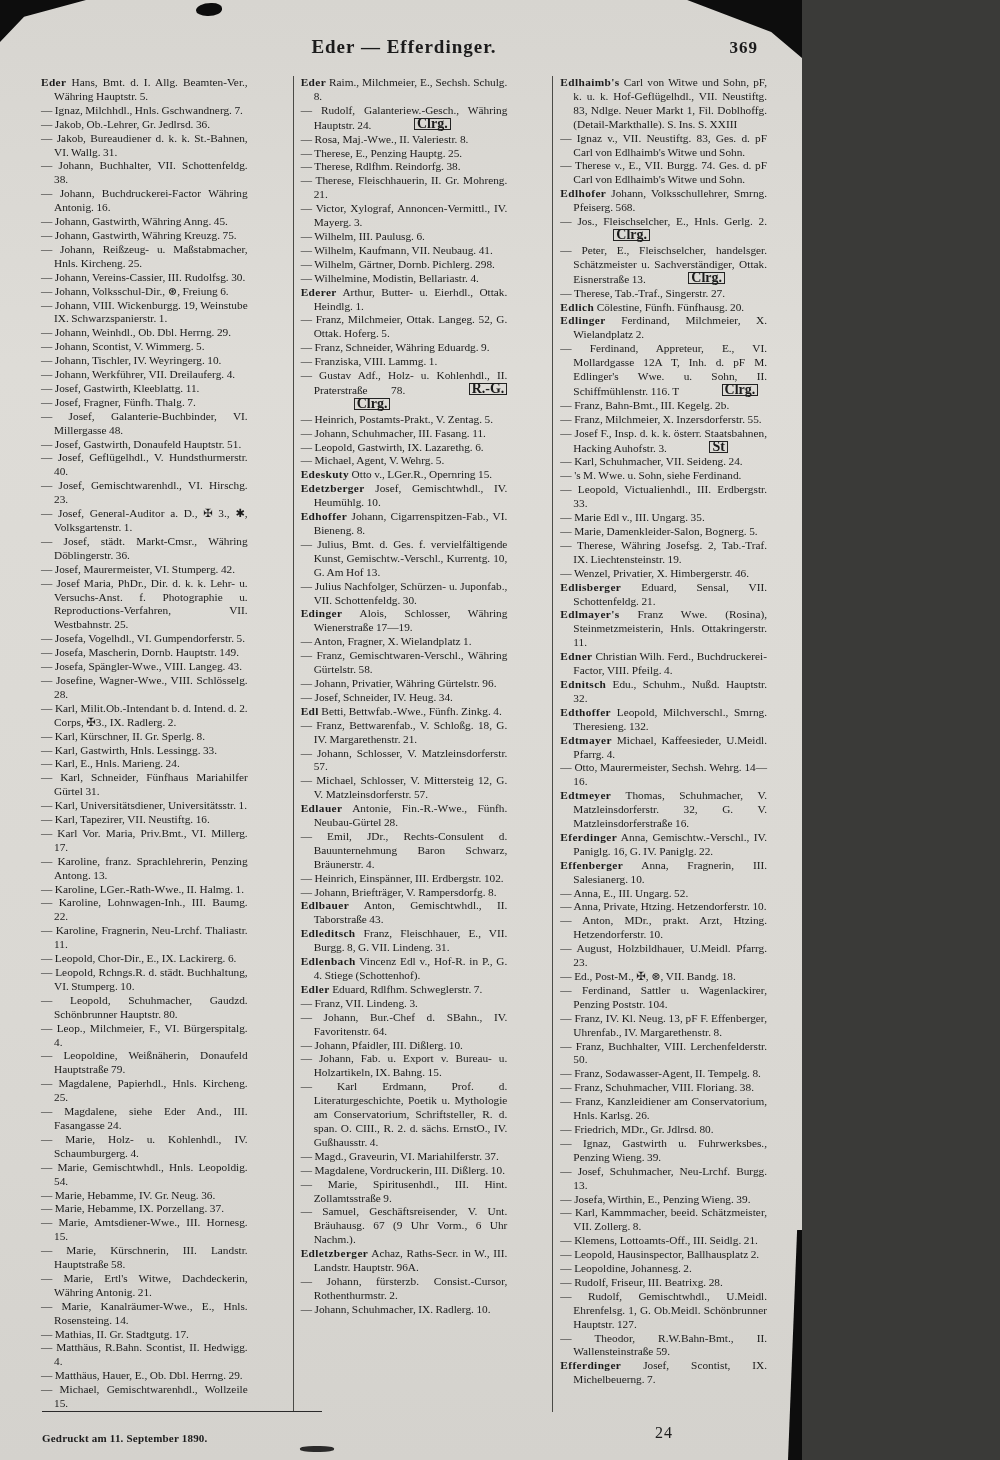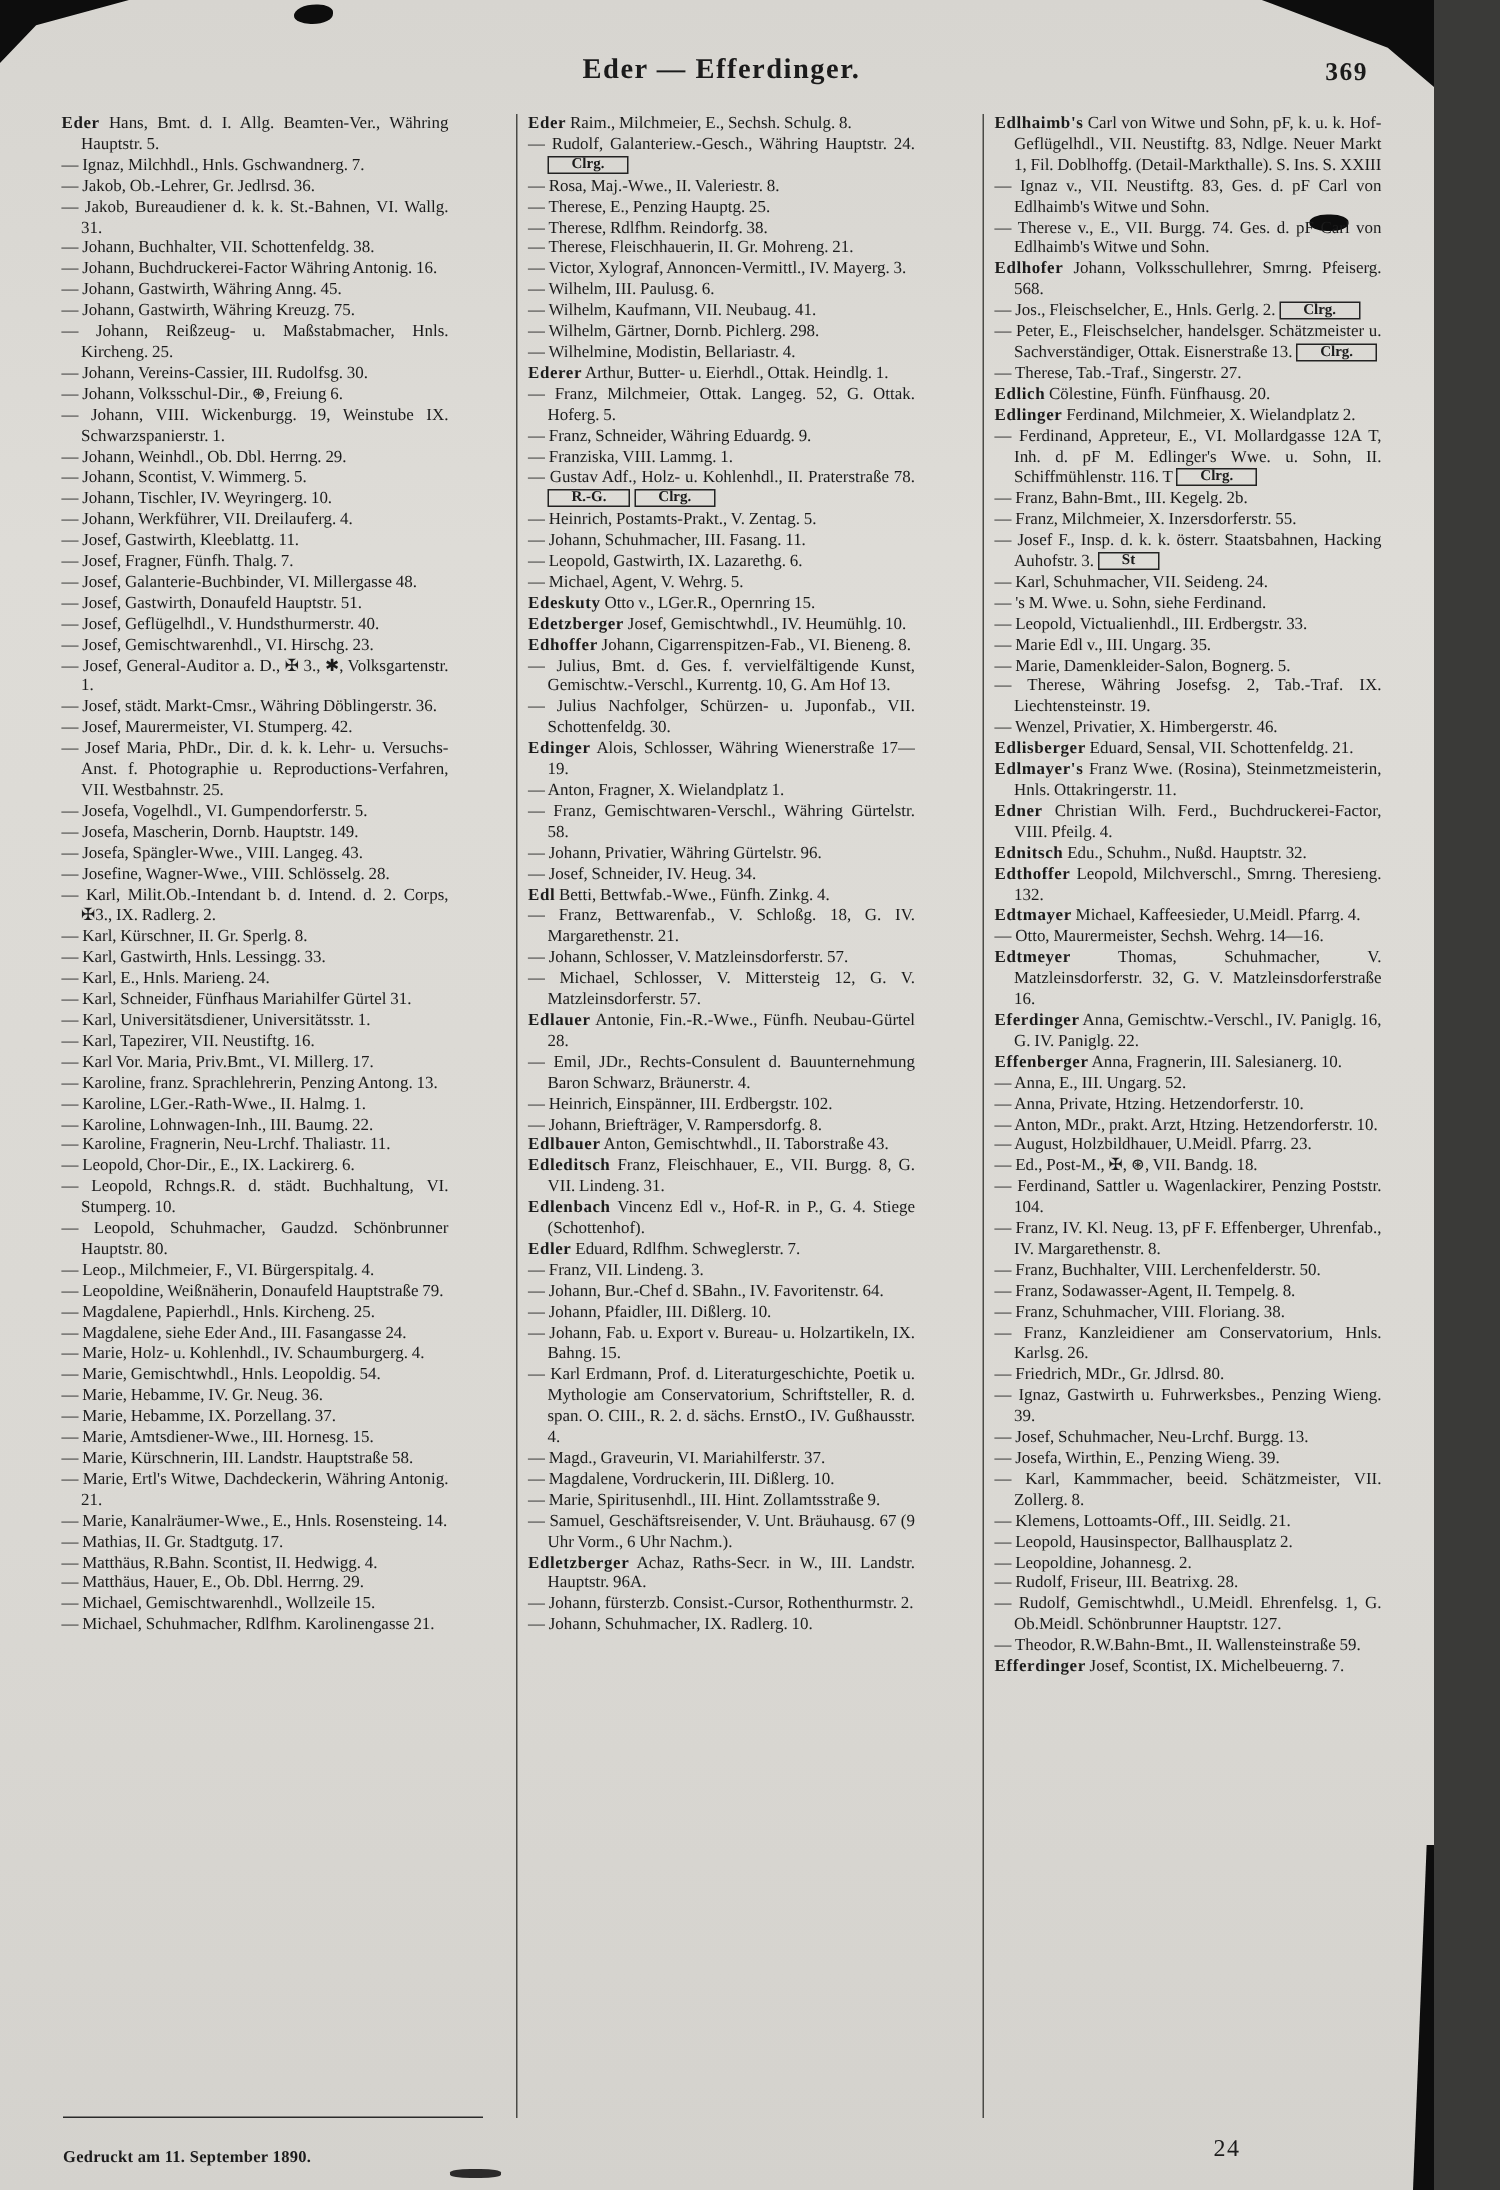--- a/index.html
+++ b/index.html
@@ -2,21 +2,21 @@
 <html><head>
 <meta charset="utf-8">
 <style>
   html,body{margin:0;padding:0;}
   body{
     width:1000px;height:1460px;overflow:hidden;
     background:#3a3a38;
     font-family:"Liberation Serif","DejaVu Serif",serif;
   }
   .page{
-    position:relative;width:956px;height:1460px;overflow:hidden;
+    position:relative;width:802px;height:1460px;overflow:hidden;
     background:linear-gradient(180deg,#d7d5d0 0%,#dedcd7 25%,#dad8d3 70%,#d4d2cd 100%);
     color:#1b1b1b;
   }
   
   .artifact{position:absolute;background:#0d0d0d;}
   .a-tl{left:0;top:0;width:86px;height:42px;clip-path:polygon(0 0,100% 0,28% 40%,0 100%);}
   .a-tr{right:0;top:0;width:140px;height:58px;clip-path:polygon(18% 0,100% 0,100% 100%,78% 55%);}
   .a-r{right:0;top:1230px;width:14px;height:230px;clip-path:polygon(65% 0,100% 0,100% 100%,0 100%);}
   .a-blob1{left:196px;top:3px;width:26px;height:13px;border-radius:60% 40% 55% 45%;}
   .a-blob2{left:873px;top:143px;width:26px;height:11px;border-radius:45%;}
@@ -38,23 +38,24 @@
     width:33.333%;padding:0 9px 0 7px;overflow:hidden;
   }
   .col + .col{border-left:1px solid #4a4a46;}
   .entry{
     margin:0;padding-left:13px;text-indent:-13px;
     font-size:11.3px;line-height:13.9px;text-align:justify;
     word-spacing:-0.3px;
   }
   .lead{font-weight:bold;letter-spacing:.4px;}
   .badge{
-    display:inline-block;border:1px solid #222;padding:0 15px;
-    font-size:10px;line-height:10px;text-indent:0;font-weight:bold;
+    display:inline-block;border:1px solid #222;padding:0 2px;
+    font-size:14px;line-height:10px;text-indent:0;font-weight:bold;
     vertical-align:1px;
+    margin-left:40px;
   }
   
   .footer-note{
     position:absolute;left:42px;bottom:16px;width:280px;
     border-top:1px solid #2a2a2a;padding-top:20px;
     font-size:11px;font-weight:bold;letter-spacing:.2px;
   }
   .sheet-num{
     position:absolute;right:129px;bottom:18px;
     font-size:16px;font-weight:normal;letter-spacing:1px;

